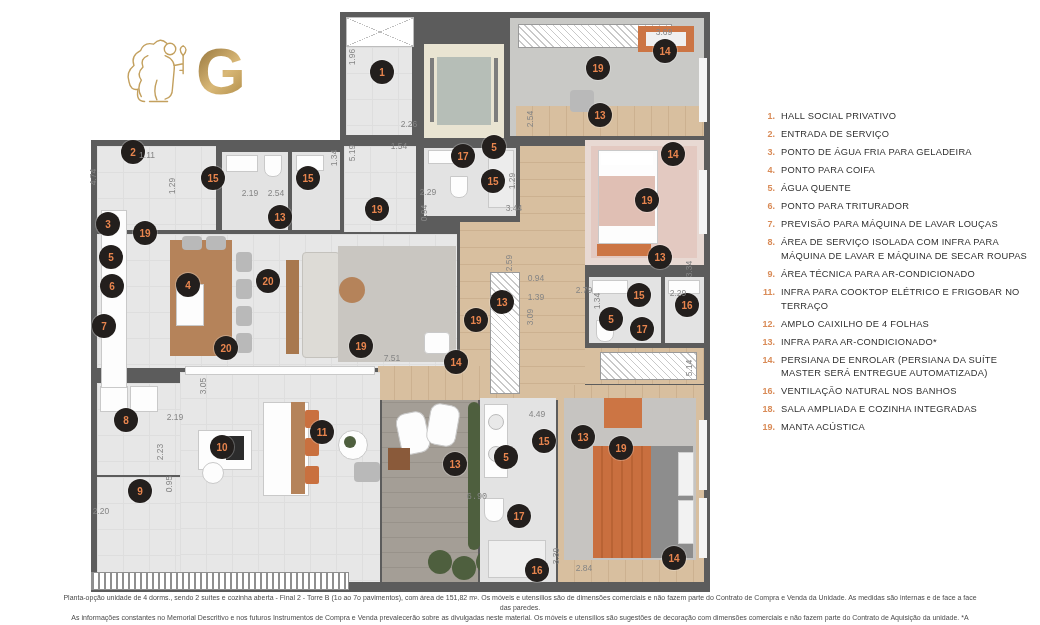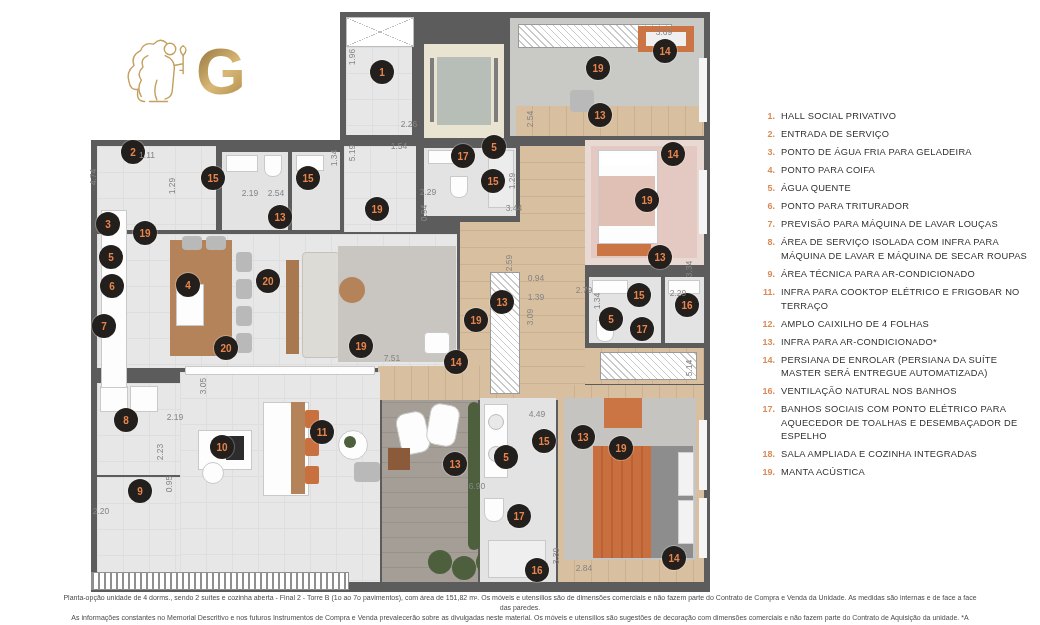--- a/index.html
+++ b/index.html
@@ -258,21 +258,21 @@
         <div class="dim" style="left: 678px; top: 293px;">2.29</div>
         <div class="dim v" style="left: 689px; top: 269px;">3.34</div>
         <div class="dim v" style="left: 689px; top: 368px;">5.14</div>
         <div class="dim v" style="left: 203px; top: 386px;">3.05</div>
         <div class="dim" style="left: 392px; top: 358px;">7.51</div>
         <div class="dim" style="left: 175px; top: 417px;">2.19</div>
         <div class="dim v" style="left: 160px; top: 452px;">2.23</div>
         <div class="dim v" style="left: 169px; top: 484px;">0.95</div>
         <div class="dim" style="left: 101px; top: 511px;">2.20</div>
         <div class="dim" style="left: 537px; top: 414px;">4.49</div>
-        <div class="dim" style="left: 477px; top: 486px;">6.90</div>
+        <div class="dim" style="left: 477px; top: 497px; font-family: Liberation Mono, monospace;">6.90</div>
         <div class="dim v" style="left: 556px; top: 556px;">3.39</div>
         <div class="dim" style="left: 584px; top: 568px;">2.84</div>
       </div>
   </div>
 
   <div id="legend">
       <div class="lrow">
         <span class="lnum">1.</span>
         <span class="ltxt">HALL SOCIAL PRIVATIVO</span>
       </div>
@@ -320,24 +320,20 @@
         <span class="lnum">13.</span>
         <span class="ltxt">INFRA PARA AR-CONDICIONADO*</span>
       </div>
       <div class="lrow">
         <span class="lnum">14.</span>
         <span class="ltxt">PERSIANA DE ENROLAR (PERSIANA DA SUÍTE MASTER SERÁ ENTREGUE AUTOMATIZADA)</span>
       </div>
       <div class="lrow">
         <span class="lnum">16.</span>
         <span class="ltxt">VENTILAÇÃO NATURAL NOS BANHOS</span>
-      </div>
-      <div class="lrow">
-        <span class="lnum">17.</span>
-        <span class="ltxt">BANHOS SOCIAIS COM PONTO ELÉTRICO PARA AQUECEDOR DE TOALHAS E DESEMBAÇADOR DE ESPELHO</span>
       </div>
       <div class="lrow">
         <span class="lnum">18.</span>
         <span class="ltxt">SALA AMPLIADA E COZINHA INTEGRADAS</span>
       </div>
       <div class="lrow">
         <span class="lnum">19.</span>
         <span class="ltxt">MANTA ACÚSTICA</span>
       </div>
     </div>

